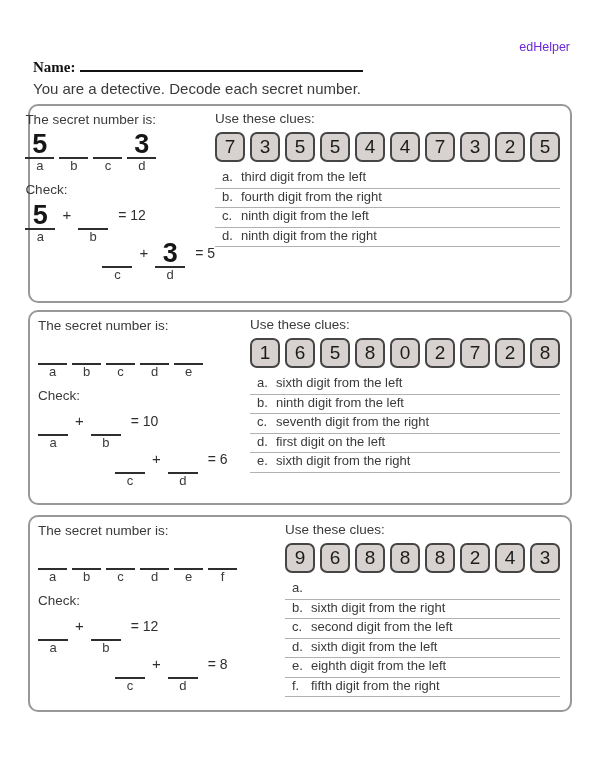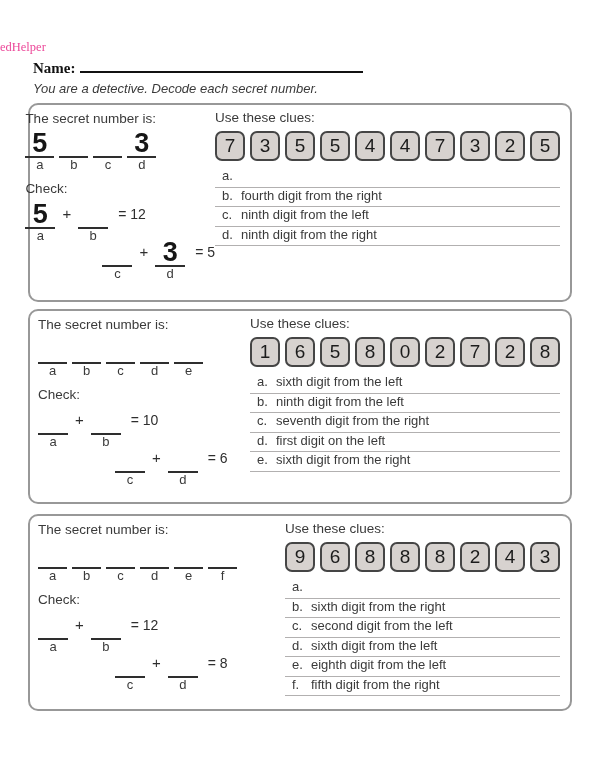--- a/index.html
+++ b/index.html
@@ -8,40 +8,41 @@
     position: relative;
     width: 600px;
     height: 776px;
     background: #ffffff;
     font-family: "Liberation Sans", sans-serif;
     color: #383838;
     overflow: hidden;
   }
   
   .brand {
+    text-align: right;
     padding: 40px 30px 0 0;
-    font-family: Liberation Serif, serif;
+    font-family: Liberation Sans, sans-serif;
     font-size: 12.5px;
-    color: #ec4899;
+    color: #6d28d9;
   }
   .name-row { margin: 4px 0 4px 33px; white-space: nowrap; }
   .name-label {
     font-family: "Liberation Serif", serif;
     font-weight: bold;
     font-size: 15px;
     color: #111;
   }
   .name-line {
     display: inline-block;
     width: 283px;
     height: 13px;
     margin-left: 5px;
     border-bottom: 2px solid #111;
   }
-  .instruction { margin: 4px 0 0 33px; font-size: 13px; color: #3a3a3a; font-style: italic; }
+  .instruction { margin: 4px 0 0 33px; font-size: 15px; color: #3a3a3a; }
 
   
   .puzzles { margin: 7px 28px 0 28px; }
   .puzzle {
     display: flex;
     border: 2px solid #989898;
     border-radius: 10px;
     background: #fff;
     padding: 5px 10px 6px 8px;
     justify-content: flex-end;
@@ -169,20 +170,21 @@
           <div class="tile">4</div>
           <div class="tile">4</div>
           <div class="tile">7</div>
           <div class="tile">3</div>
           <div class="tile">2</div>
           <div class="tile">5</div>
         </div>
         <div class="clues">
           <div class="clue">
               <span class="cl">a.</span>
+              <span class="ct">third digit from the left</span>
             </div>
           <div class="clue">
               <span class="cl">b.</span>
               <span class="ct">fourth digit from the right</span>
             </div>
           <div class="clue">
               <span class="cl">c.</span>
               <span class="ct">ninth digit from the left</span>
             </div>
           <div class="clue">

